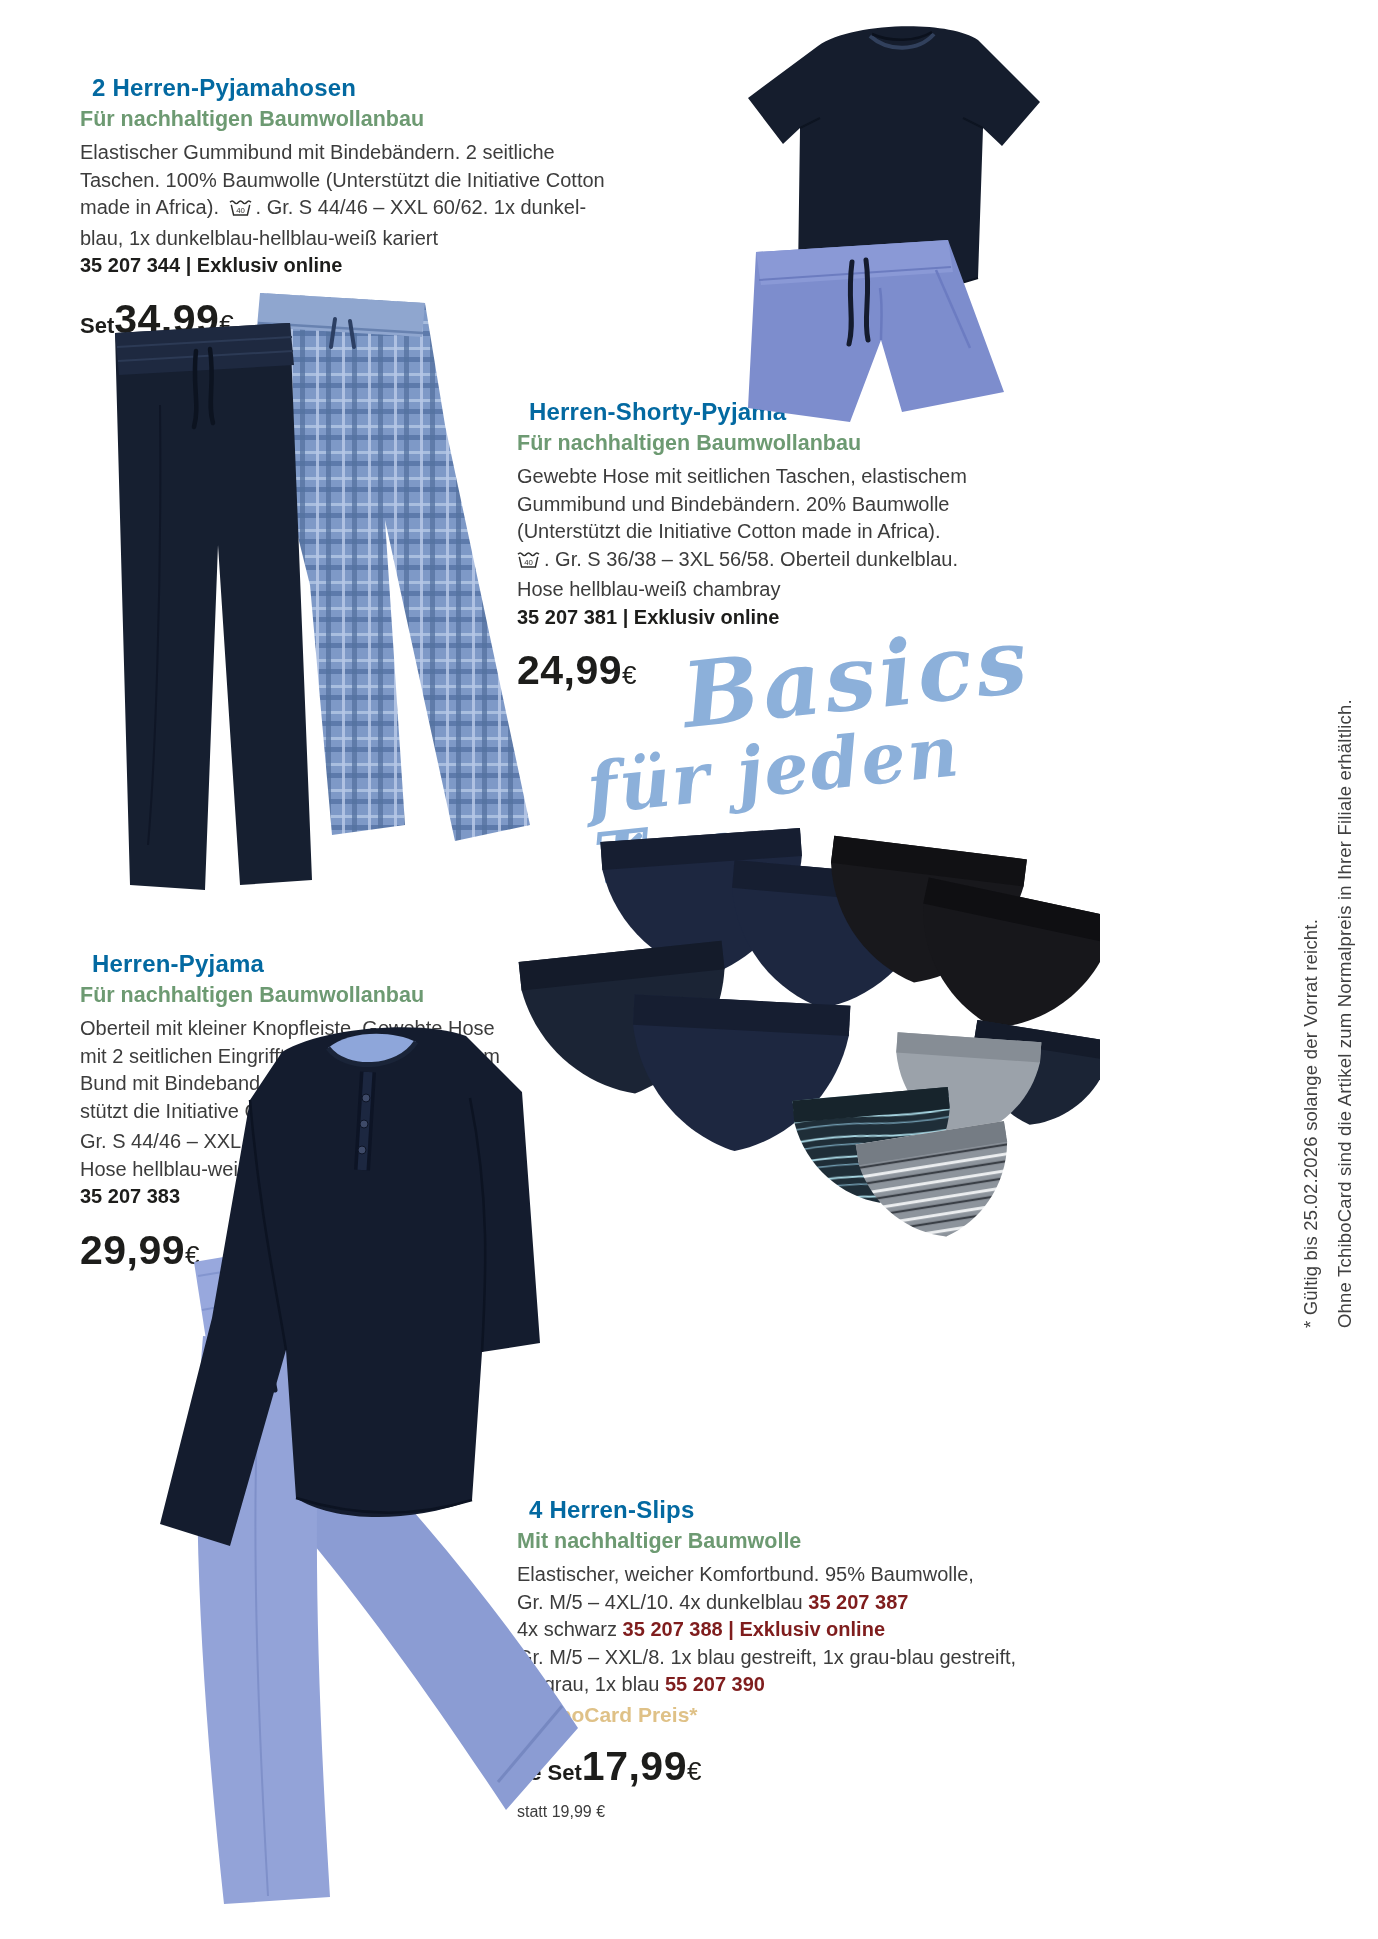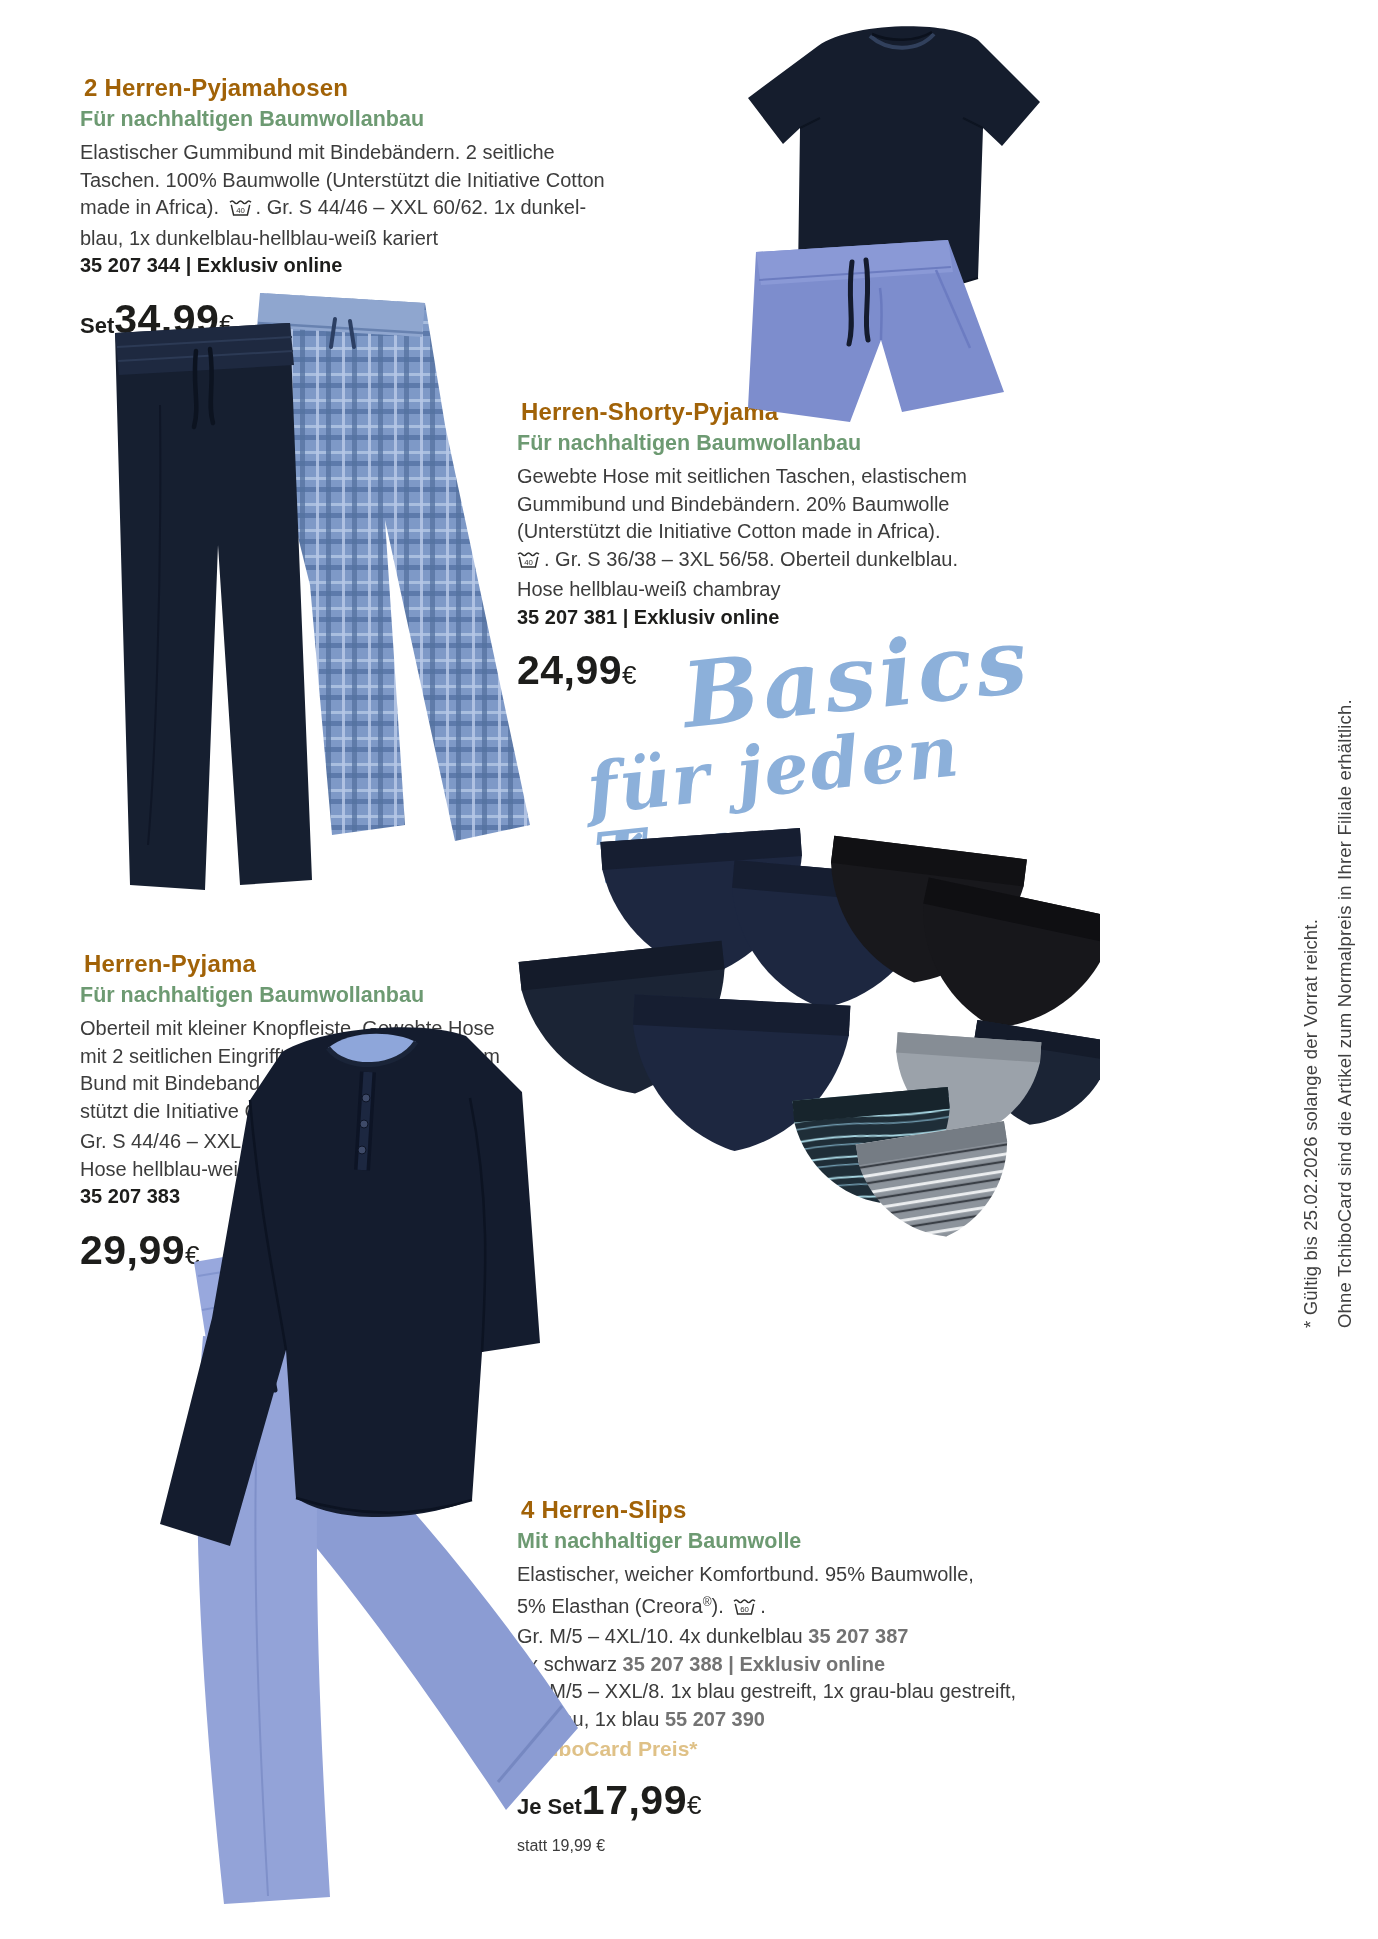--- a/index.html
+++ b/index.html
@@ -5,32 +5,32 @@
   * { margin:0; padding:0; box-sizing:border-box; }
   html,body { width:1378px; height:1939px; }
   body {
     position:relative;
     background:#ffffff;
     font-family:"Liberation Sans", sans-serif;
     overflow:hidden;
   }
   .block { position:absolute; }
   .title {
-    font-size:24px; font-weight:700; color:#a16207;
-    letter-spacing:0.2px; margin:0 0 5px 4px;
+    font-size:24px; font-weight:700; color:#0369a1;
+    letter-spacing:0.2px; margin:0 0 5px 12px;
   }
   .subtitle {
     font-size:21.5px; font-weight:700; color:#6d9a72;
     margin:0 0 7px 0;
   }
   .line {
     font-size:20px; line-height:27.5px; color:#3c3c3c;
     white-space:nowrap;
   }
-  .bold { font-weight:700; color:#737373; }
+  .bold { font-weight:700; color:#7f1d1d; }
   .article { font-weight:700; color:#1d1d1b; }
   .card-price { font-size:21px; font-weight:700; color:#dfc187; margin-top:4px; }
   .price-row { display:flex; align-items:baseline; gap:0; margin-top:16px; }
   .price-label { font-size:22px; font-weight:700; color:#1d1d1b; }
   .price-value { font-size:41px; font-weight:700; color:#1d1d1b; letter-spacing:0.5px; }
   .price-cur { font-size:26px; font-weight:400; color:#1d1d1b; }
   .old-price { font-size:16px; color:#3c3c3c; margin-top:13px; }
   .washtub { display:inline-block; vertical-align:-3px; margin:0 4px; }
   .reg { font-size:12px; vertical-align:7px; }
 
@@ -109,25 +109,20 @@
   <div class="price-row">
     <span class="price-value">29,99</span>
     <span class="price-cur">€</span>
   </div>
 </div>
 
 <div class="block" style="left:517px; top:1496px; width:600px;">
   <h3 class="title">4 Herren-Slips</h3>
   <div class="subtitle">Mit nachhaltiger Baumwolle</div>
   <div class="line">Elastischer, weicher Komfortbund. 95% Baumwolle,</div>
-  <div class="line"><span>5% Elasthan (Creora</span><span class="reg">®</span><span>). </span><span class="washtub"><svg width="23" height="19" viewBox="0 0 22 18">
-          <path d="M1,4 q2,-2.6 4,0 q2,2.6 4,0 q2,-2.6 4,0 q2,2.6 4,0 q2,-2.6 4,0" fill="none" stroke="#2e2e2c" stroke-width="1.4"></path>
-          <path d="M2.2,6.5 L4.4,16.2 L17.6,16.2 L19.8,6.5" fill="none" stroke="#2e2e2c" stroke-width="1.4"></path>
-          <text x="11" y="13.8" text-anchor="middle" font-size="7.5" font-family="Liberation Sans, sans-serif" fill="#2e2e2c">60</text>
-        </svg></span><span>.</span></div>
   <div class="line"><span>Gr. M/5 – 4XL/10. 4x dunkelblau </span><span class="bold">35 207 387</span></div>
   <div class="line"><span>4x schwarz </span><span class="bold">35 207 388 | Exklusiv online</span></div>
   <div class="line">Gr. M/5 – XXL/8. 1x blau gestreift, 1x grau-blau gestreift,</div>
   <div class="line"><span>1x grau, 1x blau </span><span class="bold">55 207 390</span></div>
   <div class="card-price">TchiboCard Preis*</div>
   <div class="price-row" style="">
     <span class="price-label">Je Set</span>
     <span class="price-value">17,99</span>
     <span class="price-cur">€</span>
   </div>

